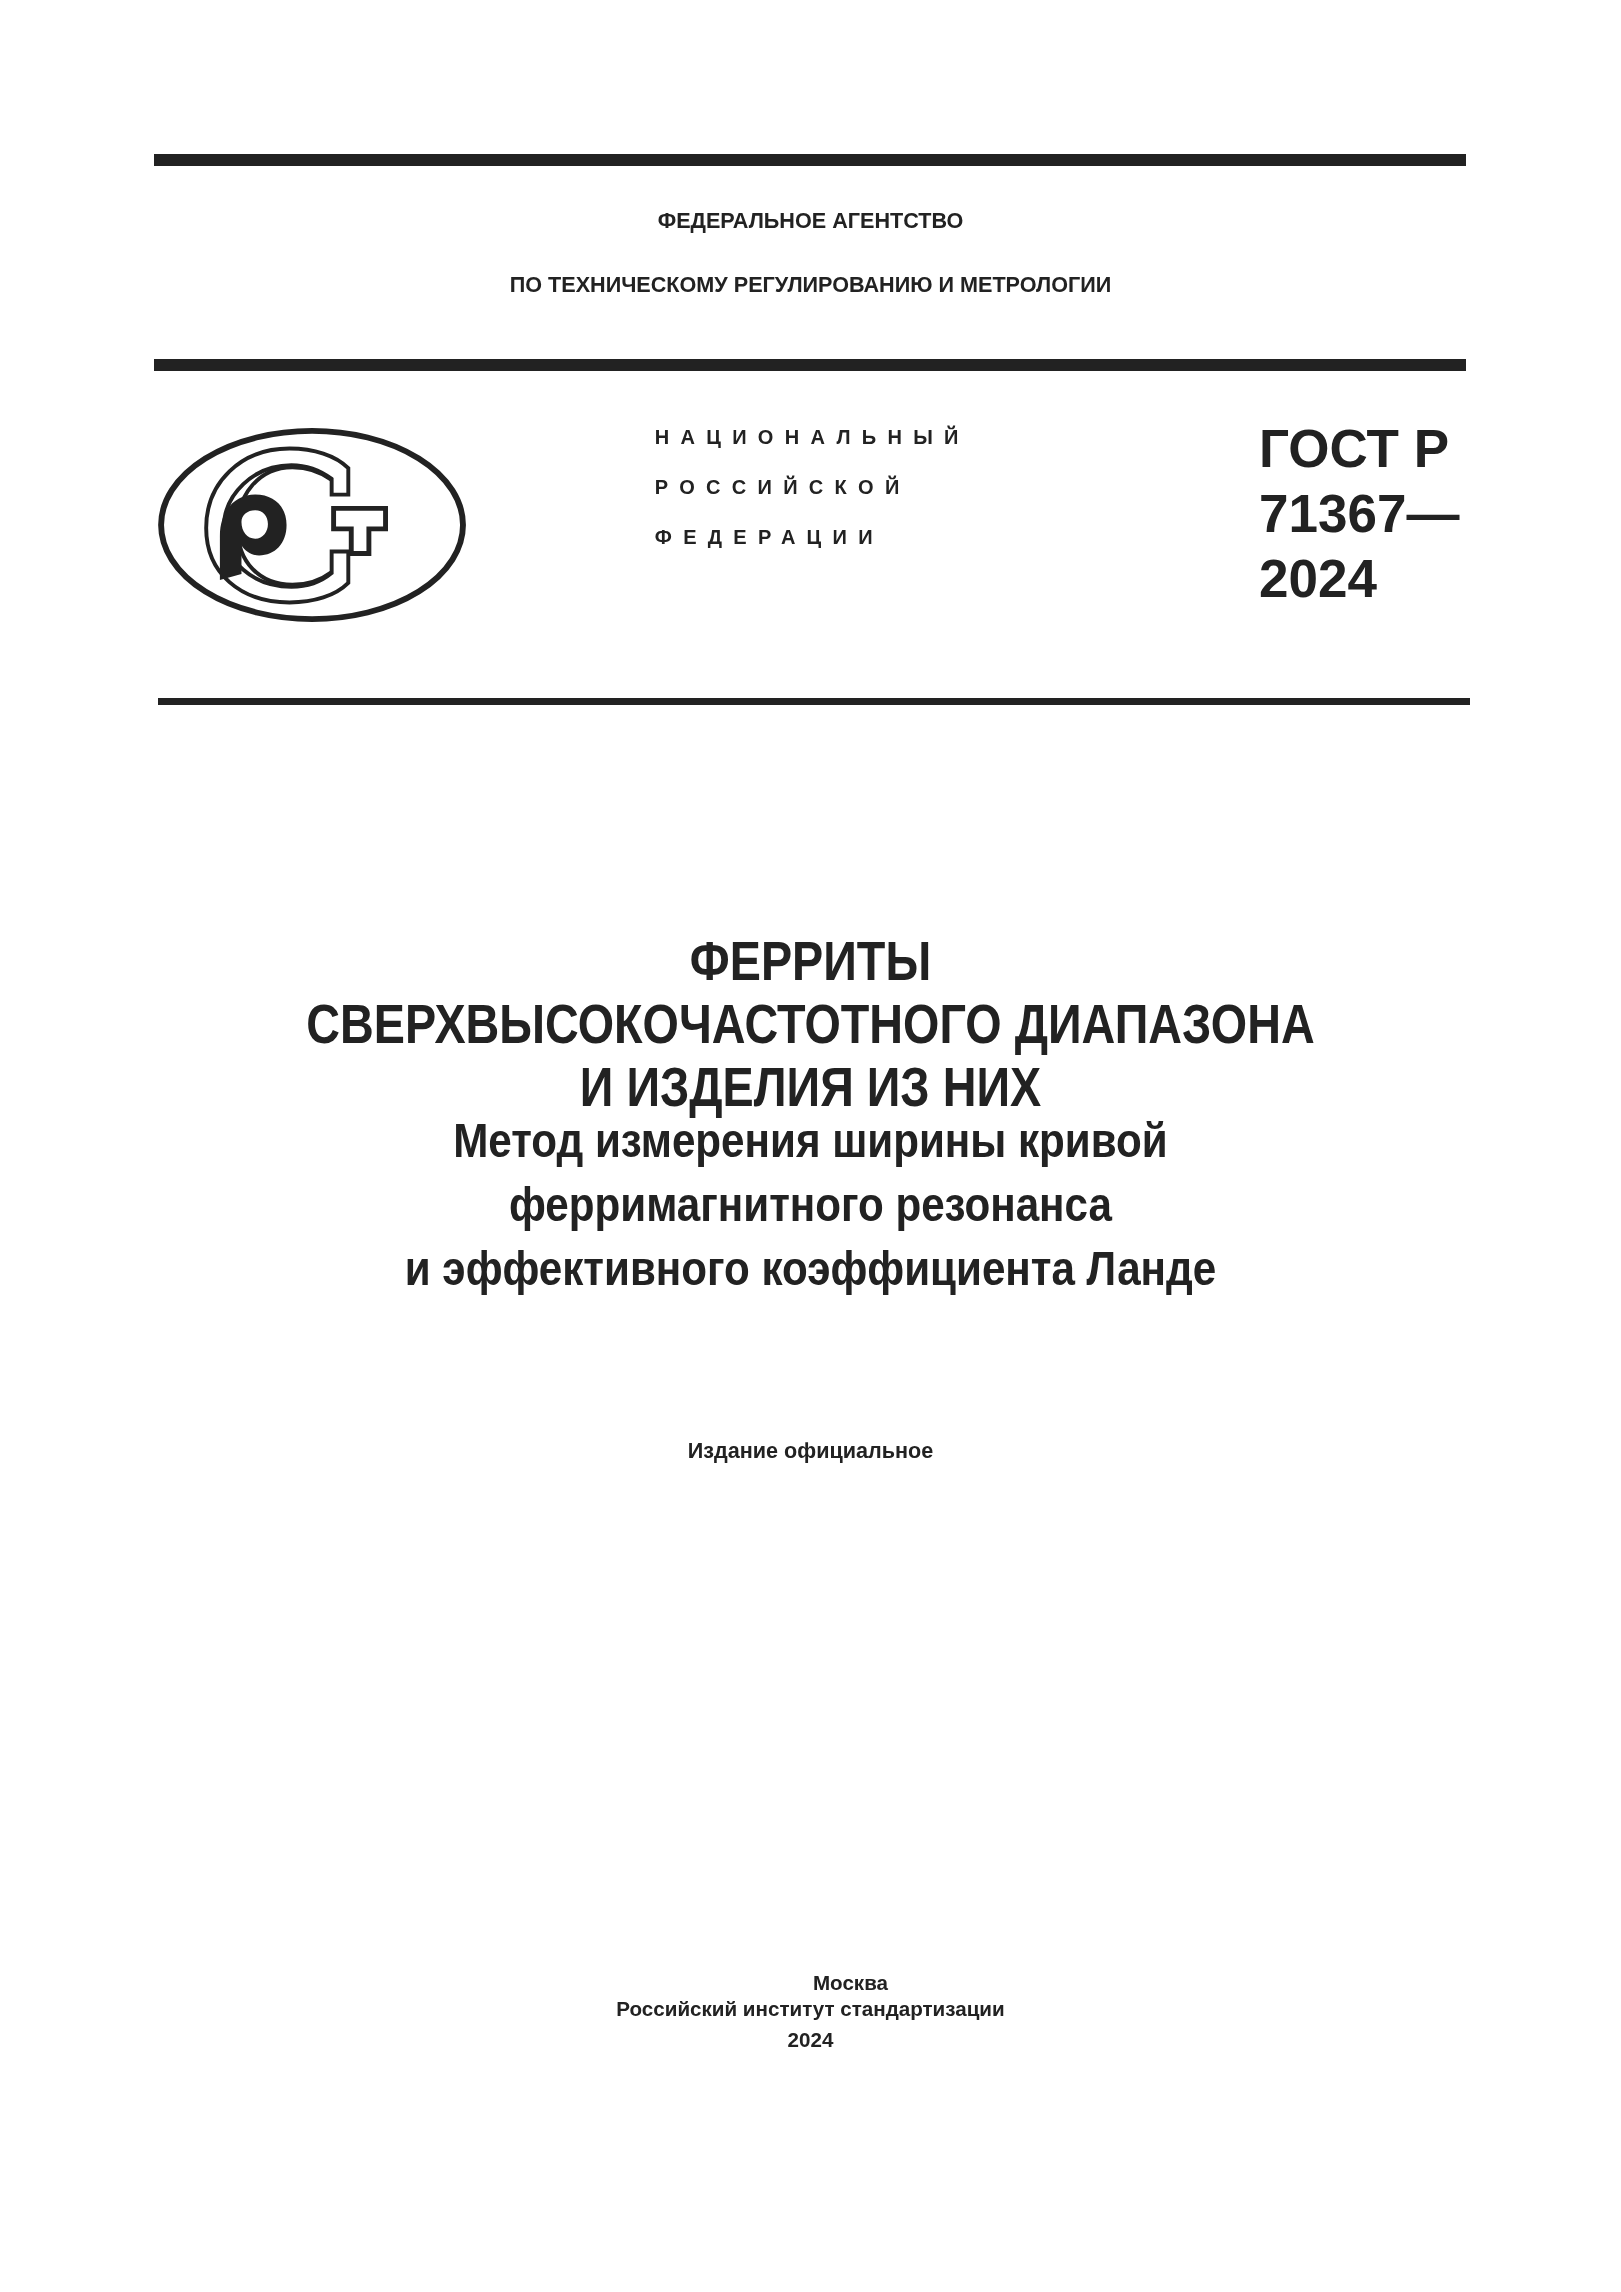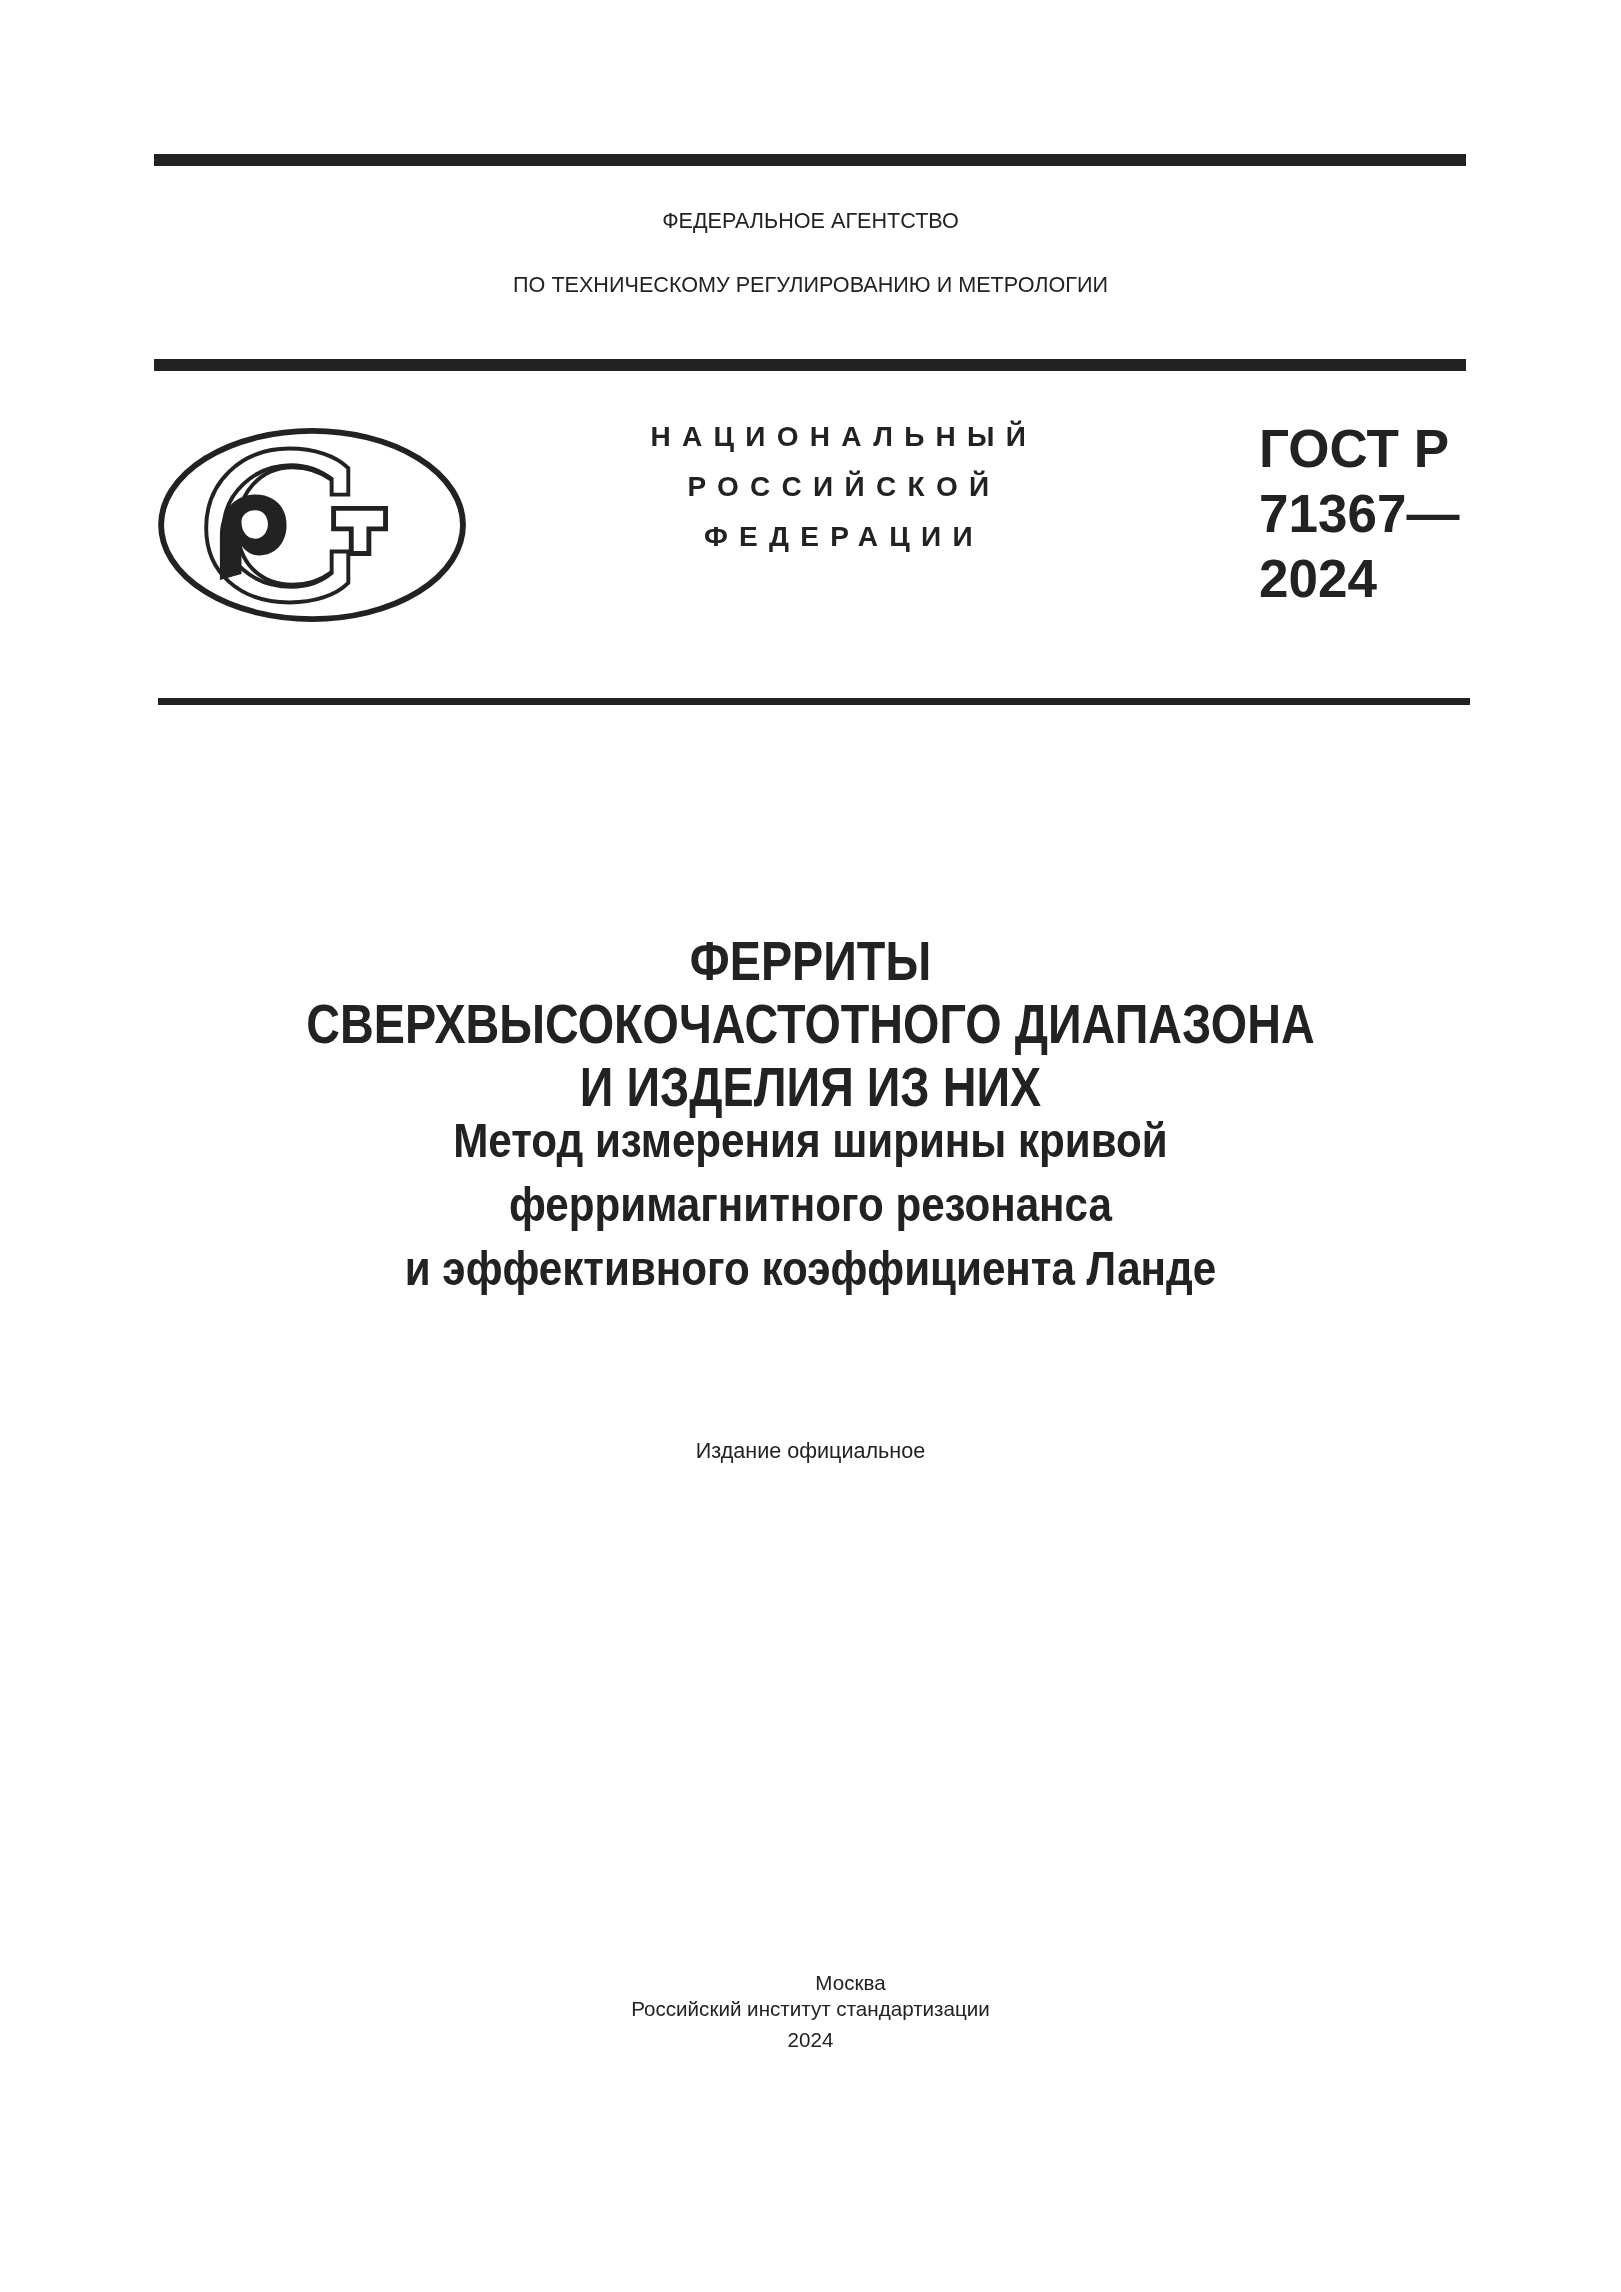--- a/index.html
+++ b/index.html
@@ -3,26 +3,26 @@
 <meta charset="utf-8">
 <style>
   html, body { margin: 0; padding: 0; background: #ffffff; }
   body {
     width: 1621px; height: 2293px; position: relative; overflow: hidden;
     font-family: "Liberation Sans", sans-serif; color: #222222;
   }
   .bar { position: absolute; background: #222222; }
   .center-line {
     position: absolute; left: 0; width: 1621px; text-align: center;
-    font-weight: normal; white-space: nowrap;
+    font-weight: bold; white-space: nowrap;
   }
   .agency { font-size: 21.6px; line-height: 25.5px; }
   .national {
-    position: absolute; left: 608px; width: 461px; text-align: center;
-    font-weight: bold; font-size: 28px; letter-spacing: 11.3px; line-height: 50px;
+    position: absolute; left: 644px; width: 461px; text-align: left;
+    font-weight: bold; font-size: 20px; letter-spacing: 11.3px; line-height: 50px;
     white-space: nowrap;
   }
   .national div { padding-left: 10.8px; }
   .gost {
     position: absolute; left: 1259px; top: 416px; font-weight: bold;
     font-size: 53px; line-height: 65px; white-space: nowrap;
   }
   .title-wrap { position: absolute; left: 0; width: 1621px; text-align: center; }
   .title-line {
     display: block; font-weight: bold; font-size: 55px; line-height: 63px;

